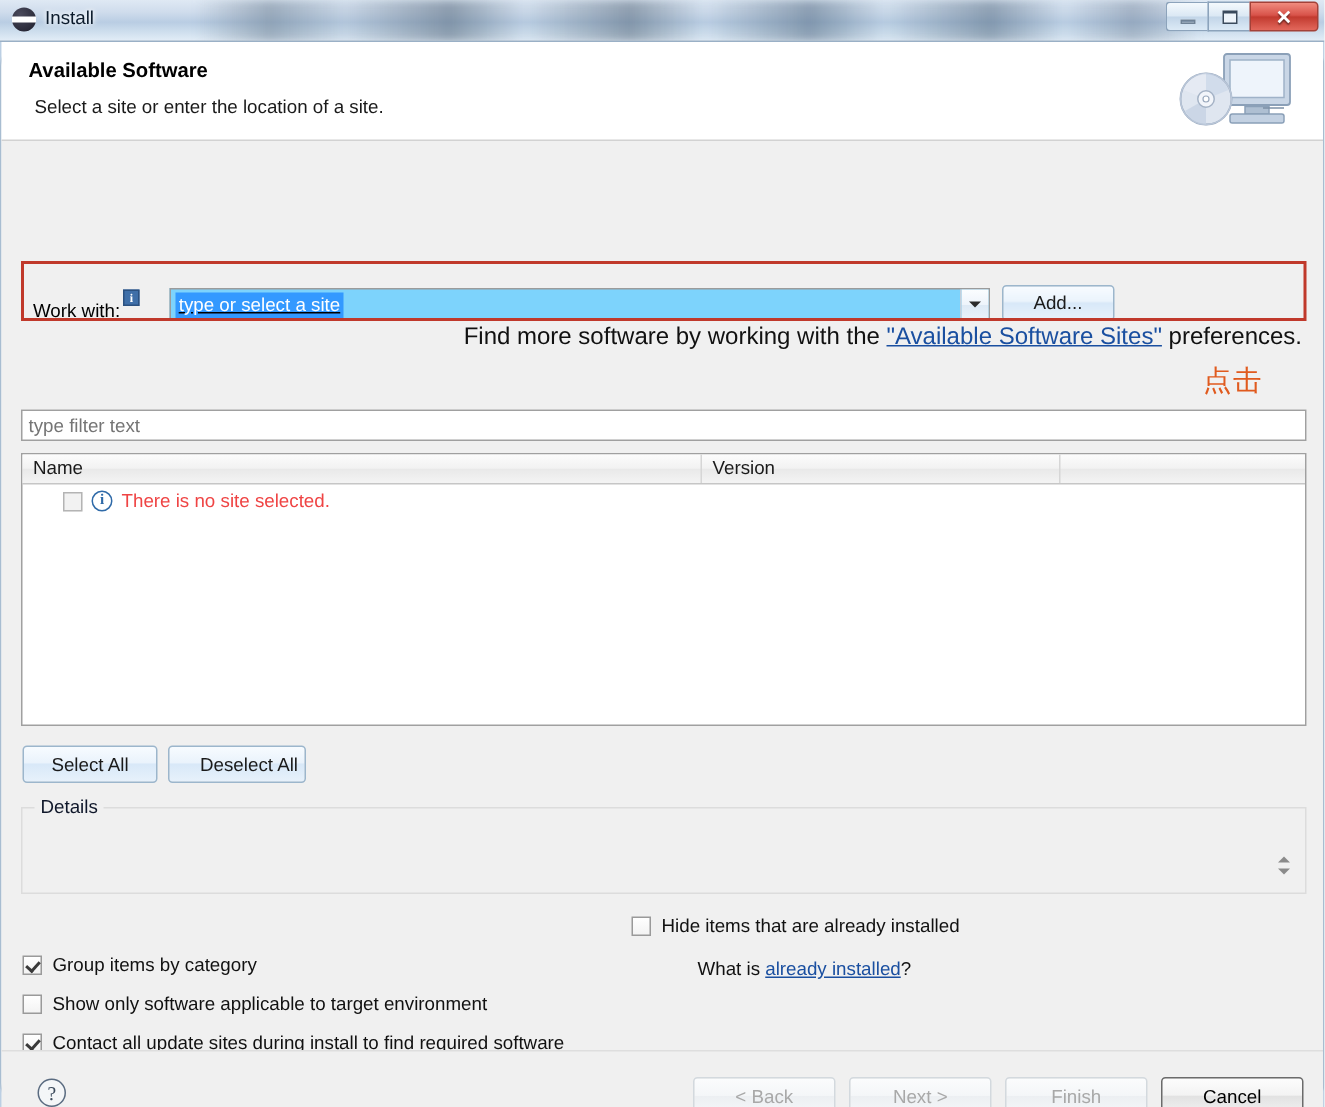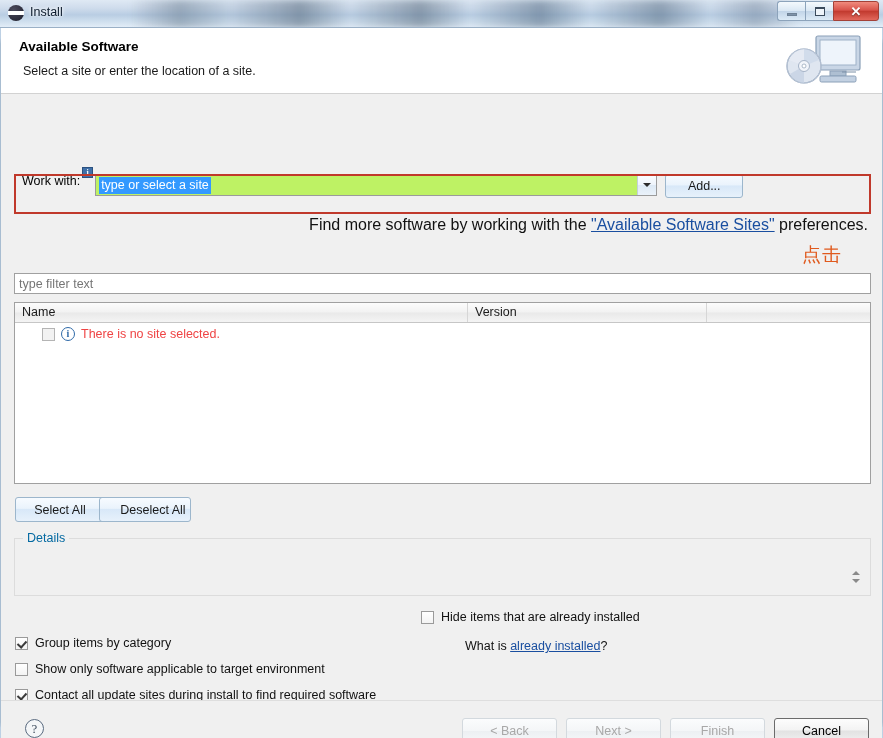--- a/index.html
+++ b/index.html
@@ -192,21 +192,21 @@
     box-sizing: border-box;
     pointer-events: none;
     z-index: 6;
   }
 
   .workwith-row {
     position: absolute;
     left: 13px; top: 80px;
     width: 729px; height: 40px;
     display: flex;
-    align-items: flex-start;
+    align-items: flex-end;
     background: #f0f0f0;
   }
   .workwith-label {
     margin-left: 8px;
     font-size: 12.5px;
     white-space: nowrap;
   }
   .info-badge {
     display: inline-block;
     width: 11px; height: 11px;
@@ -220,28 +220,29 @@
     font-weight: bold;
     box-sizing: border-box;
     vertical-align: top;
     margin-left: 2px;
     margin-top: -3px;
     position: relative;
     top: -4px;
   }
   .combo {
     position: relative;
-    margin-left: 2px;
+    margin-left: 20px;
     width: 677px;
     height: 22px;
-    background: #bef264;
+    background: #7dd3fc;
     border: 1px solid #9b9b9b;
     box-sizing: border-box;
     display: flex;
     align-items: center;
+    text-decoration: underline;
   }
   .combo-text {
     background: #3399ff;
     color: #ffffff;
     font-size: 12.5px;
     padding: 1px 2px 1px 2px;
     margin-left: 3px;
     line-height: 15px;
     white-space: nowrap;
   }
@@ -397,39 +398,39 @@
     color: #ef4444;
   }
 
   
   .selbtn {
     position: absolute;
     top: 403px;
     height: 25px;
   }
   .selbtn.a { left: 14px; width: 90px; }
-  .selbtn.b { left: 98px; width: 92px; padding-left: 16px; }
+  .selbtn.b { left: 111px; width: 92px; padding-left: 16px; }
 
   
   .details-group {
     position: absolute;
     left: 13px; top: 444px;
     width: 857px; height: 58px;
     border: 1px solid #dcdcdc;
     border-top: 1px solid #dcdcdc;
     box-sizing: border-box;
     background: #f0f0f0;
   }
   .details-legend {
     position: absolute;
     left: 22px; top: 437px;
     background: #f0f0f0;
     padding: 0 4px;
     font-size: 12.5px;
-    color: #0369a1;
+    color: #0f172a;
   }
   .details-spinner {
     position: absolute;
     right: 8px; top: 27px;
     width: 12px; height: 22px;
     display: flex;
     flex-direction: column;
     align-items: center;
     justify-content: center;
     gap: 4px;

